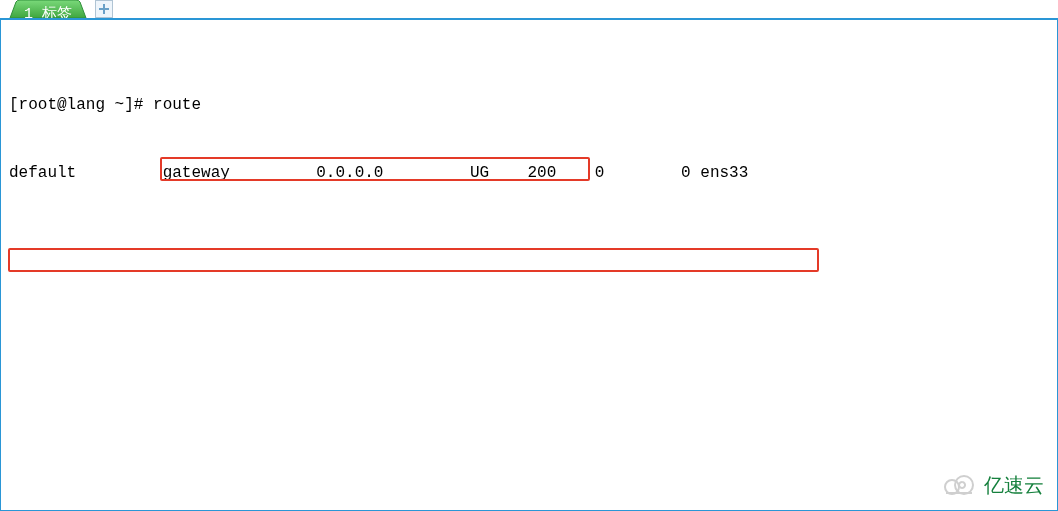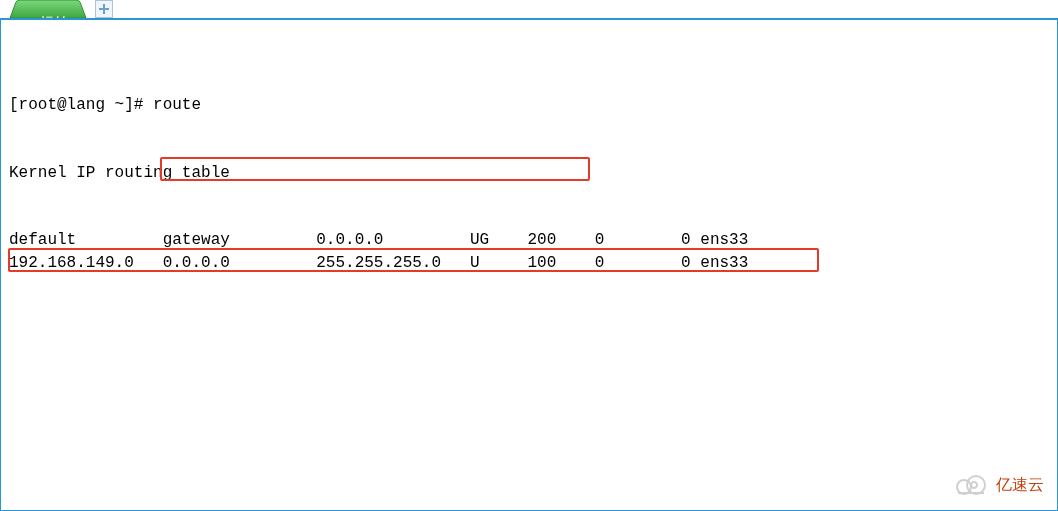--- a/index.html
+++ b/index.html
@@ -59,23 +59,23 @@
     position: absolute;
     border: 2px solid #e43a28;
     border-radius: 2px;
     box-sizing: border-box;
     pointer-events: none;
   }
   .watermark {
     position: absolute;
     right: 14px;
     bottom: 14px;
-    color: #c2410c;
+    color: #15803d;
     font-family: "Microsoft YaHei", "PingFang SC", sans-serif;
-    font-size: 16px;
+    font-size: 20px;
     display: flex;
     align-items: center;
     gap: 6px;
   }
   .watermark svg { display: block; }
 
   
   
 </style>
 </head>
@@ -85,35 +85,34 @@
   <div class="tab" style="left:6px; width:84px;">
     <svg width="84" height="18" viewBox="0 0 84 18">
       <defs>
         <linearGradient id="tg" x1="0" y1="0" x2="0" y2="1">
           <stop offset="0" stop-color="#7ad97a"></stop>
           <stop offset="1" stop-color="#3fa63f"></stop>
         </linearGradient>
       </defs>
       <path d="M4 18 L10 2 Q11 0 14 0 L70 0 Q73 0 74 2 L80 18 Z" fill="url(#tg)" stroke="#2f8f3a" stroke-width="1"></path>
     </svg>
-    <span style="position:absolute; left:0; right:0; top:16px; color:#ffffff; font-family:Liberation Sans, sans-serif; font-size:15px;">1 标签</span>
+    <span style="position:absolute; left:0; right:0; top:8px; color:#ffffff; font-family:Liberation Mono, monospace; font-size:15px;">1 标签</span>
   </div>
   <div class="add-tab">
     <svg width="10" height="10" viewBox="0 0 10 10">
       <rect x="4" y="0" width="2" height="10" fill="#6aa0c7"></rect>
       <rect x="0" y="4" width="10" height="2" fill="#6aa0c7"></rect>
     </svg>
   </div>
 </div>
 
 <div class="term">
   
   <div class="row"><span>[root@lang ~]# </span><span>route</span></div>
-  <div class="row"><span>Kernel IP routing table</span></div>
-  <div id="tbl1"><div class="row">default         gateway         0.0.0.0         UG    200    0        0 ens33</div><div class="row">192.168.149.0   0.0.0.0         255.255.255.0   U     100    0        0 ens33</div></div>
+  <div id="tbl1"><div class="row">default         gateway         0.0.0.0         UG    200    0        0 ens33</div></div>
   
   
   
   
   
   
   
   
 </div>
 

